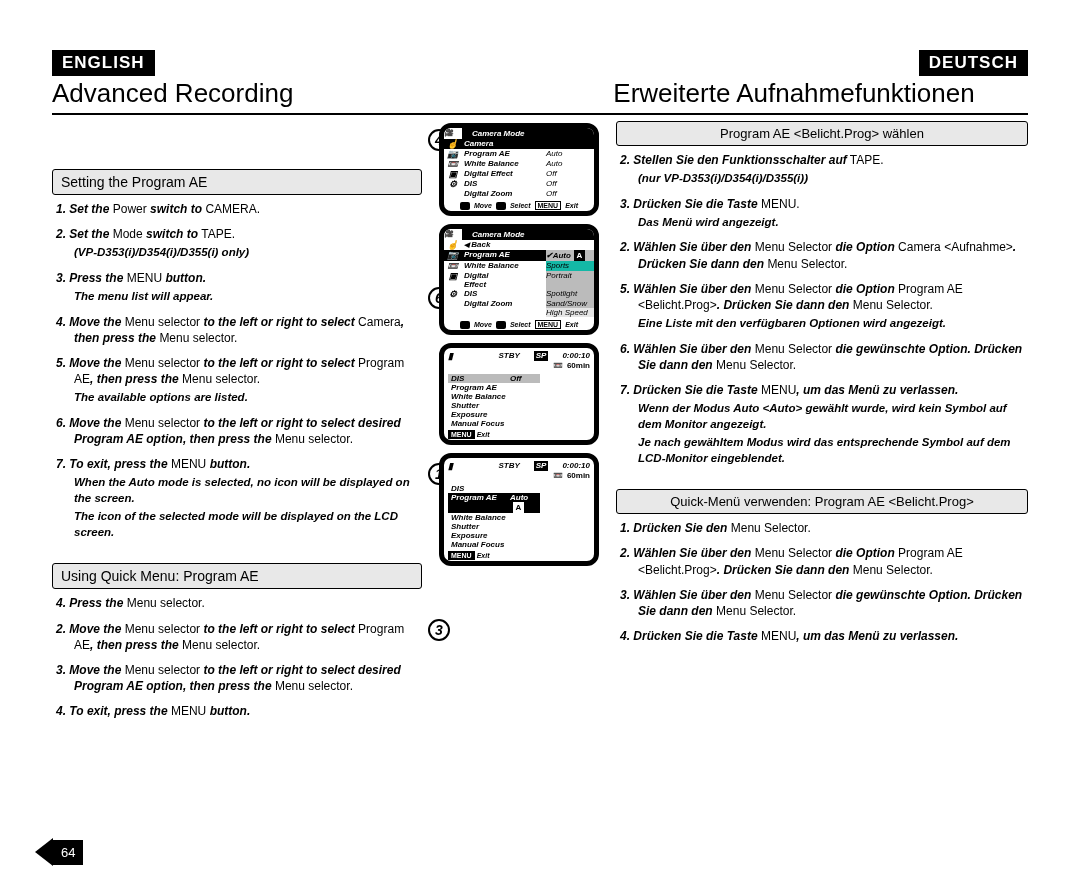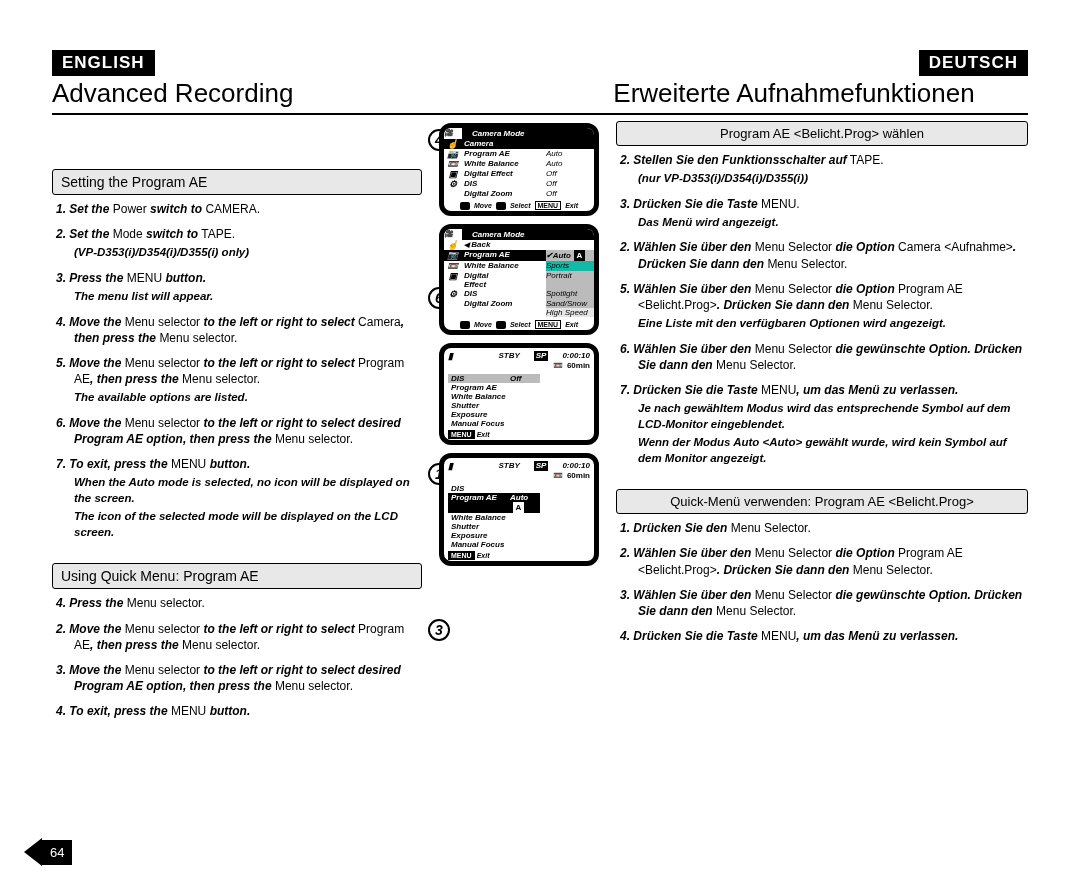--- a/index.html
+++ b/index.html
@@ -76,21 +76,21 @@
   .q-tc { display:flex; justify-content:flex-end; font-size:8px; font-weight:bold; }
   .q-list { margin-top:4px; width:92px; }
   .q-list .row { display:flex; font-style:italic; font-weight:bold; font-size:8px; }
   .q-list .row .l { flex:1; padding:0 3px; }
   .q-list .row .v { width:30px; text-align:left; }
   .q-list .row.sel { background:#000; color:#fff; }
   .q-list .row.grey { background:#bbb; color:#000; }
   .q-exit { display:flex; align-items:center; gap:2px; font-size:7px; font-weight:bold; font-style:italic; margin-top:2px; }
   .badge-a { display:inline-block; background:#000; color:#fff; width:11px; height:11px; font-size:8px; text-align:center; line-height:11px; font-weight:bold; font-style:normal; margin-left:3px; }
 
-  .pagenum-wrap { position:absolute; bottom:14px; left:24px; display:flex; align-items:center; }
+  .pagenum-wrap { position:absolute; bottom:14px; left:35px; display:flex; align-items:center; }
   .pagenum-wrap .tri {
     width:0; height:0; border-top:14px solid transparent; border-bottom:14px solid transparent;
     border-right:18px solid #000;
   }
   .pagenum-wrap .box { background:#000; color:#fff; font-size:13px; padding:5px 8px; font-weight:normal; }
 
   .spacer { height:14px; }
 </style>
 </head>
 <body>
@@ -318,22 +318,22 @@
       <div class="steps">
         <p><span class="bi">2.  Stellen Sie den Funktionsschalter auf</span> <span>TAPE</span>.</p>
         <p class="sub">(nur VP-D353(i)/D354(i)/D355(i))</p>
         <p><span class="bi">3.  Drücken Sie die Taste</span> <span>MENU</span>.</p>
         <p class="sub">Das Menü wird angezeigt.</p>
         <p><span class="bi">2.  Wählen Sie über den</span> <span>Menu Selector</span> <span class="bi">die Option</span> <span>Camera</span> <span>&lt;Aufnahme&gt;</span><span class="bi">. Drücken Sie dann den</span> <span>Menu Selector</span>.</p>
         <p><span class="bi">5.  Wählen Sie über den</span> <span>Menu Selector</span> <span class="bi">die Option</span> <span>Program AE &lt;Belicht.Prog&gt;</span><span class="bi">. Drücken Sie dann den</span> <span>Menu Selector</span>.</p>
         <p class="sub">Eine Liste mit den verfügbaren Optionen wird angezeigt.</p>
         <p><span class="bi">6.  Wählen Sie über den</span> <span>Menu Selector</span> <span class="bi">die gewünschte</span> <span class="bi">Option. Drücken Sie dann den</span> <span>Menu Selector</span>.</p>
         <p><span class="bi">7.  Drücken Sie die Taste</span> <span>MENU</span><span class="bi">, um das Menü zu verlassen.</span></p>
+        <p class="sub">Wenn der Modus Auto &lt;Auto&gt; gewählt wurde, wird kein Symbol auf dem Monitor angezeigt.</p>
         <p class="sub">Je nach gewähltem Modus wird das entsprechende Symbol auf dem LCD-Monitor eingeblendet.</p>
-        <p class="sub">Wenn der Modus Auto &lt;Auto&gt; gewählt wurde, wird kein Symbol auf dem Monitor angezeigt.</p>
       </div>
 
       <div class="spacer"></div>
       <div class="subhead de">Quick-Menü verwenden: Program AE &lt;Belicht.Prog&gt;</div>
       <div class="steps">
         <p><span class="bi">1.  Drücken Sie den</span> <span>Menu Selector</span>.</p>
         <p><span class="bi">2.  Wählen Sie über den</span> <span>Menu Selector</span> <span class="bi">die Option</span> <span>Program AE &lt;Belicht.Prog&gt;</span><span class="bi">. Drücken Sie dann den</span> <span>Menu Selector</span>.</p>
         <p><span class="bi">3.  Wählen Sie über den</span> <span>Menu Selector</span> <span class="bi">die gewünschte</span> <span class="bi">Option. Drücken Sie dann den</span> <span>Menu Selector</span>.</p>
         <p><span class="bi">4.  Drücken Sie die Taste</span> <span>MENU</span><span class="bi">, um das Menü zu verlassen.</span></p>
       </div>

